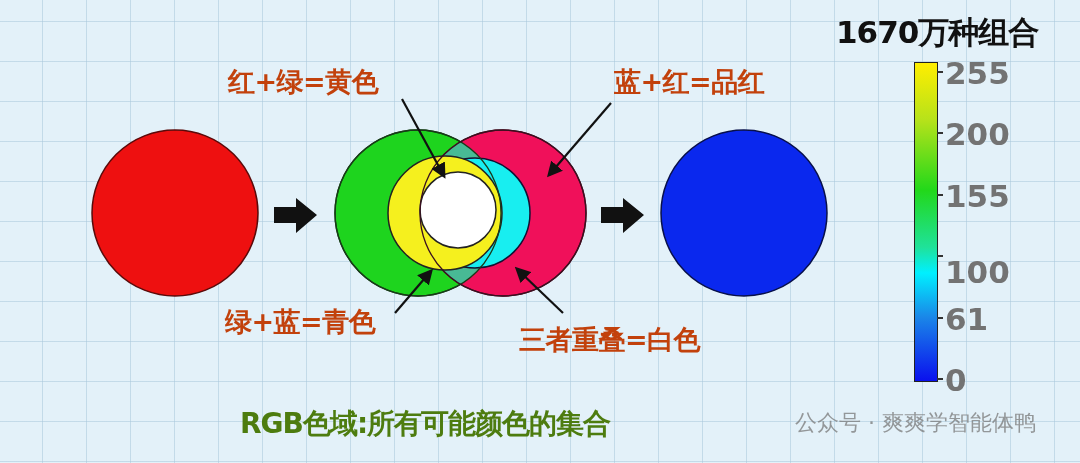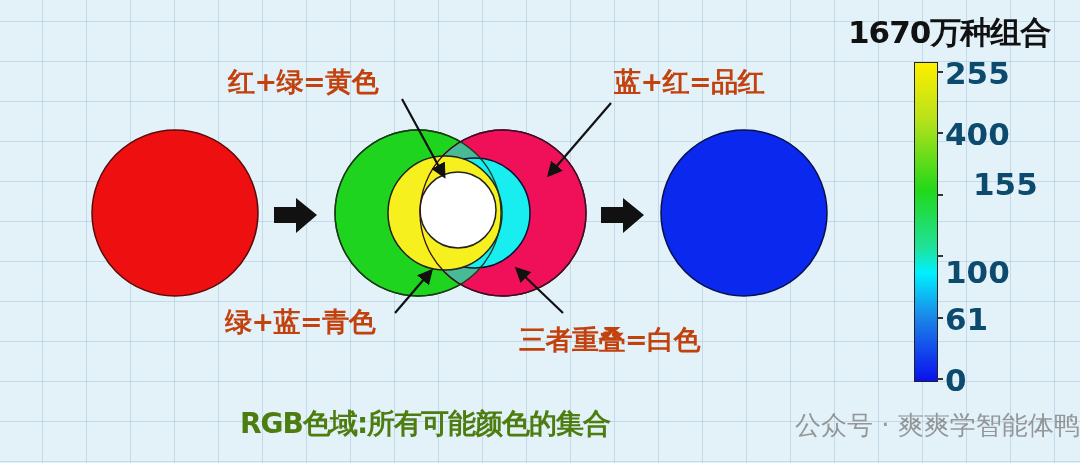--- a/index.html
+++ b/index.html
@@ -11,30 +11,30 @@
       linear-gradient(to bottom, rgba(170,200,220,0.55) 1px, transparent 1px);
     background-size:44px 40px;
     background-position:-2px 21px;
     font-family:"DejaVu Sans", "Liberation Sans", sans-serif;
   }
   .diagram { position:absolute; left:0; top:0; width:1080px; height:463px; }
   .label {
     position:absolute; font-weight:bold; color:#c2410c; white-space:nowrap;
     font-size:27px; letter-spacing:-0.5px; line-height:1;
   }
-  .cb-title { position:absolute; left:836px; top:12px; font-size:31px; font-weight:bold; color:#111; white-space:nowrap; letter-spacing:-1px;padding-left:12px; }
+  .cb-title { position:absolute; left:836px; top:12px; font-size:31px; font-weight:bold; color:#111; white-space:nowrap; letter-spacing:-1px; }
   .colorbar {
     position:absolute; left:914px; top:62px; width:22px; height:318px;
     border:1px solid #222;
     background:linear-gradient(to bottom, #ffee00 0%, #b6e21a 18%, #22d81a 40%, #1fe29a 58%, #00f0ff 66%, #1a86e8 80%, #0a10ee 100%);
   }
   .tick { position:absolute; left:937px; width:6px; height:2px; background:#333; }
-  .tick-label { position:absolute; left:945px; font-size:31px; font-weight:bold; color:#0c4a6e; line-height:1; }
+  .tick-label { position:absolute; left:945px; font-size:31px; font-weight:bold; color:#737373; line-height:1; }
   .footer-title { position:absolute; left:240px; top:405px; font-size:28px; font-weight:bold; color:#4d7c0f; white-space:nowrap; letter-spacing:-1px; }
-  .watermark { position:absolute; left:795px; top:408px; font-size:26px; color:rgba(120,120,120,0.75); white-space:nowrap; }
+  .watermark { position:absolute; left:795px; top:408px; font-size:22px; color:rgba(120,120,120,0.75); white-space:nowrap; }
 </style>
 </head>
 <body>
 
 <svg class="diagram" viewBox="0 0 1080 463" width="1080" height="463">
   <defs>
     <clipPath id="clipGreen">
         <circle cx="418" cy="213" r="83"></circle>
       </clipPath>
     <marker id="ah" viewBox="0 0 10 10" refX="8" refY="5" markerWidth="7" markerHeight="7" orient="auto-start-reverse">
@@ -76,20 +76,20 @@
 <div class="colorbar"></div>
 
 <div class="tick" style="top:71px;"></div>
 <div class="tick" style="top:132px;"></div>
 <div class="tick" style="top:194px;"></div>
 <div class="tick" style="top:255px;"></div>
 <div class="tick" style="top:317px;"></div>
 <div class="tick" style="top:378px;"></div>
 
 <div class="tick-label" style="top:58px;">255</div>
-<div class="tick-label" style="top:119px;">400</div>
-<div class="tick-label" style="top:169px;margin-left:28px;">155</div>
+<div class="tick-label" style="top:119px;">200</div>
+<div class="tick-label" style="top:181px;">155</div>
 <div class="tick-label" style="top:257px;">100</div>
 <div class="tick-label" style="top:304px;">61</div>
 <div class="tick-label" style="top:365px;">0</div>
 
 <div class="footer-title">RGB色域:所有可能颜色的集合</div>
 <div class="watermark">公众号 · 爽爽学智能体鸭</div>
 
 </body></html>

